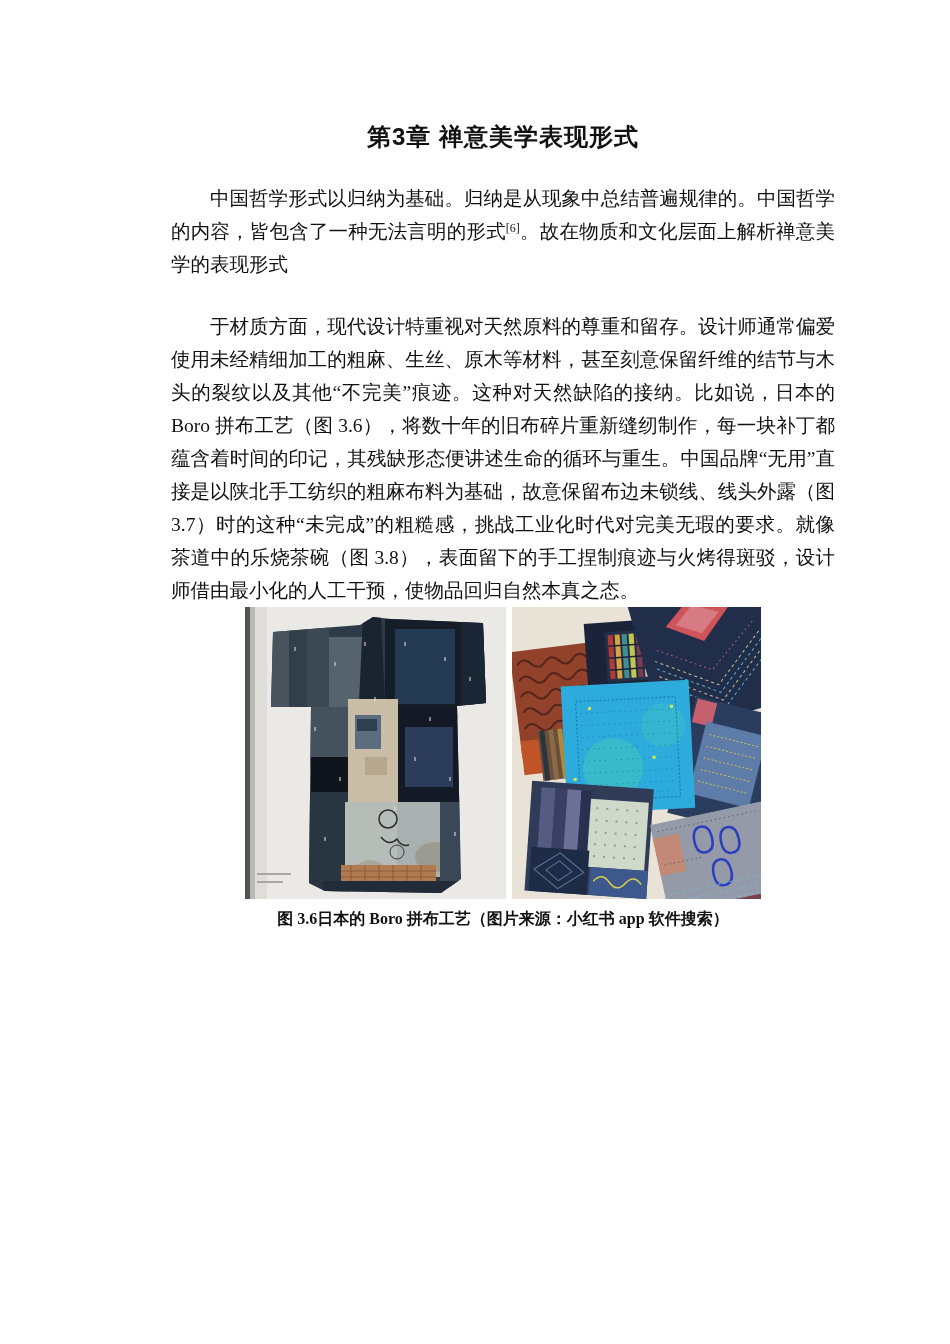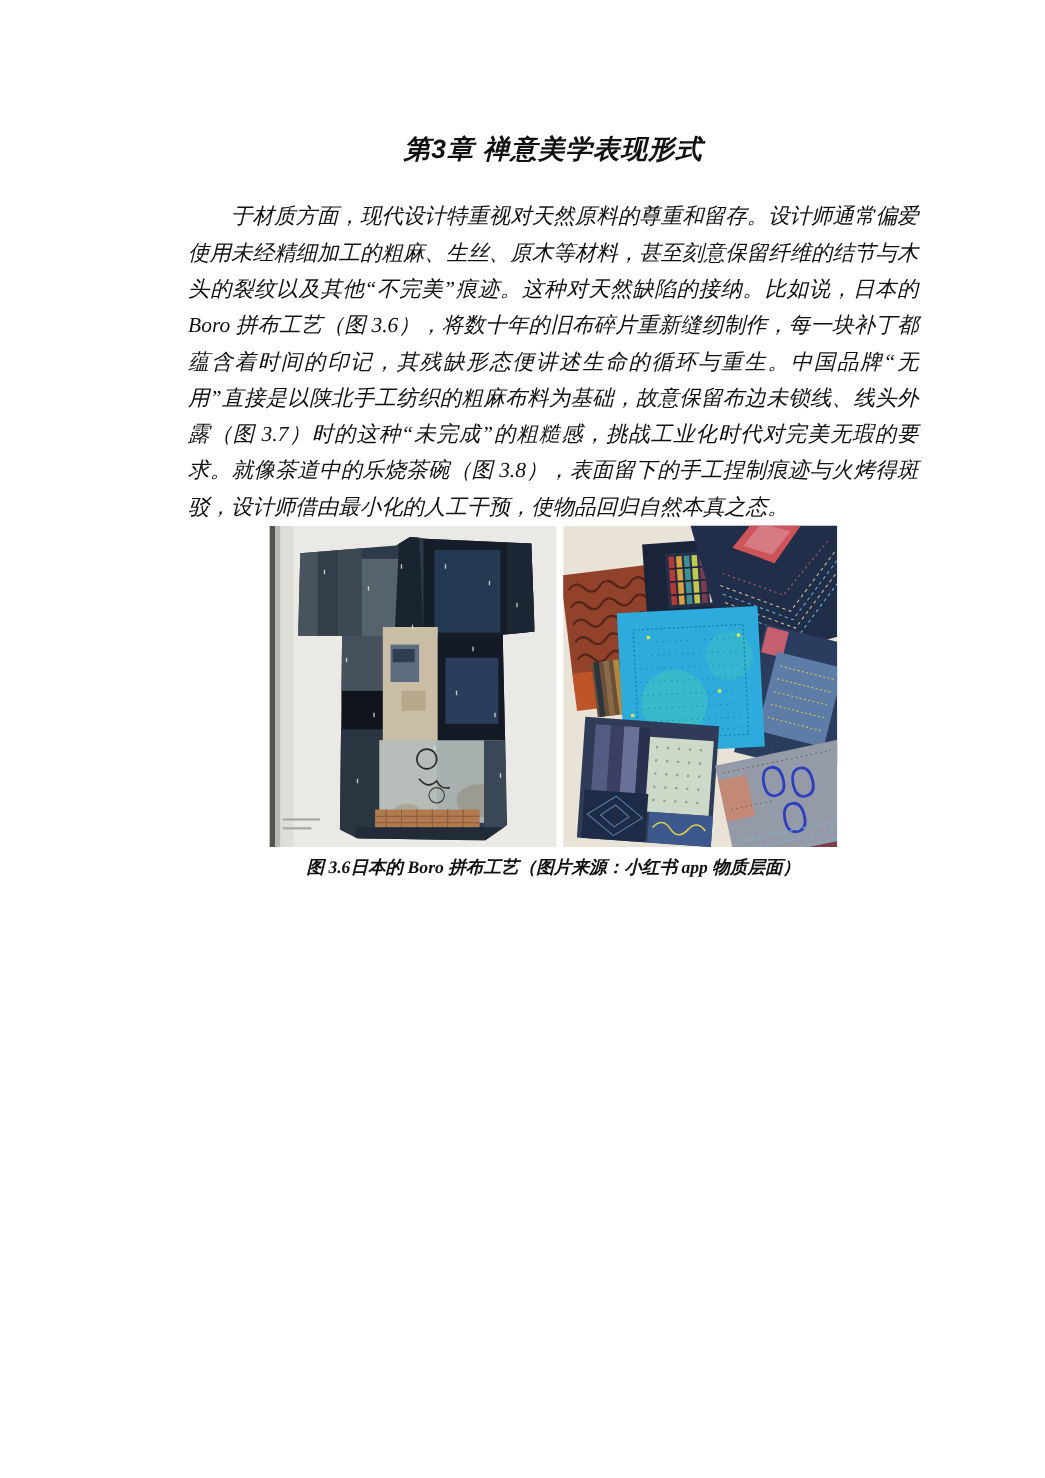--- a/index.html
+++ b/index.html
@@ -8,21 +8,20 @@
     background: #ffffff;
   }
   .page {
     position: relative;
     width: 950px;
     height: 956px;
     background: #ffffff;
     overflow: hidden;
     font-family: "Liberation Serif", "DejaVu Serif", serif;
     color: #111111;
-    font-style: italic;
   }
   .content {
     position: absolute;
     left: 171px;
     top: 0;
     width: 664px;
   }
   .chapter-title {
     margin: 122px 0 0 0;
     text-align: center;
@@ -90,20 +89,21 @@
   }
 </style>
 </head>
 <body>
 
 <div class="page">
   <div class="content">
 
     <h1 class="chapter-title">第3章 禅意美学表现形式</h1>
 
+    <p class="para para-1"><span>中国哲学形式以归纳为基础。归纳是从现象中总结普遍规律的。中国哲学的内容，皆包含了一种无法言明的形式</span><sup class="ref-sup">[6]</sup><span>。故在物质和文化层面上解析禅意美学的表现形式</span></p>
 
 
     <p class="para para-2">于材质方面，现代设计特重视对天然原料的尊重和留存。设计师通常偏爱使用未经精细加工的粗麻、生丝、原木等材料，甚至刻意保留纤维的结节与木头的裂纹以及其他“不完美”痕迹。这种对天然缺陷的接纳。比如说，日本的Boro 拼布工艺（图 3.6），将数十年的旧布碎片重新缝纫制作，每一块补丁都蕴含着时间的印记，其残缺形态便讲述生命的循环与重生。中国品牌“无用”直接是以陕北手工纺织的粗麻布料为基础，故意保留布边未锁线、线头外露（图 3.7）时的这种“未完成”的粗糙感，挑战工业化时代对完美无瑕的要求。就像茶道中的乐烧茶碗（图 3.8），表面留下的手工捏制痕迹与火烤得斑驳，设计师借由最小化的人工干预，使物品回归自然本真之态。</p>
 
     <figure class="figure">
       <div class="img-row">
 
         <svg width="261" height="292" viewBox="0 0 261 292" xmlns="http://www.w3.org/2000/svg">
           <rect width="261" height="292" fill="#ebe9e5"></rect>
           <rect x="0" y="0" width="10" height="292" fill="#b9b7b2"></rect>
@@ -269,19 +269,19 @@
               <path d="M152,278 h100 M152,286 h100 M152,294 h100"></path>
             </g>
             <g stroke="#3a4254" stroke-width="1" stroke-dasharray="1.5 3" fill="none" opacity="0.6">
               <path d="M152,214 h100 M152,248 h40"></path>
             </g>
             <rect x="196" y="296" width="44" height="14" fill="#7c3e49"></rect>
           </g>
         </svg>
 
       </div>
-      <figcaption class="figure-caption">图 3.6日本的 Boro 拼布工艺（图片来源：小红书 app 物质层面）</figcaption>
+      <figcaption class="figure-caption">图 3.6日本的 Boro 拼布工艺（图片来源：小红书 app 软件搜索）</figcaption>
     </figure>
 
   </div>
 
   <div class="page-number">6</div>
 </div>
 
 </body></html>

